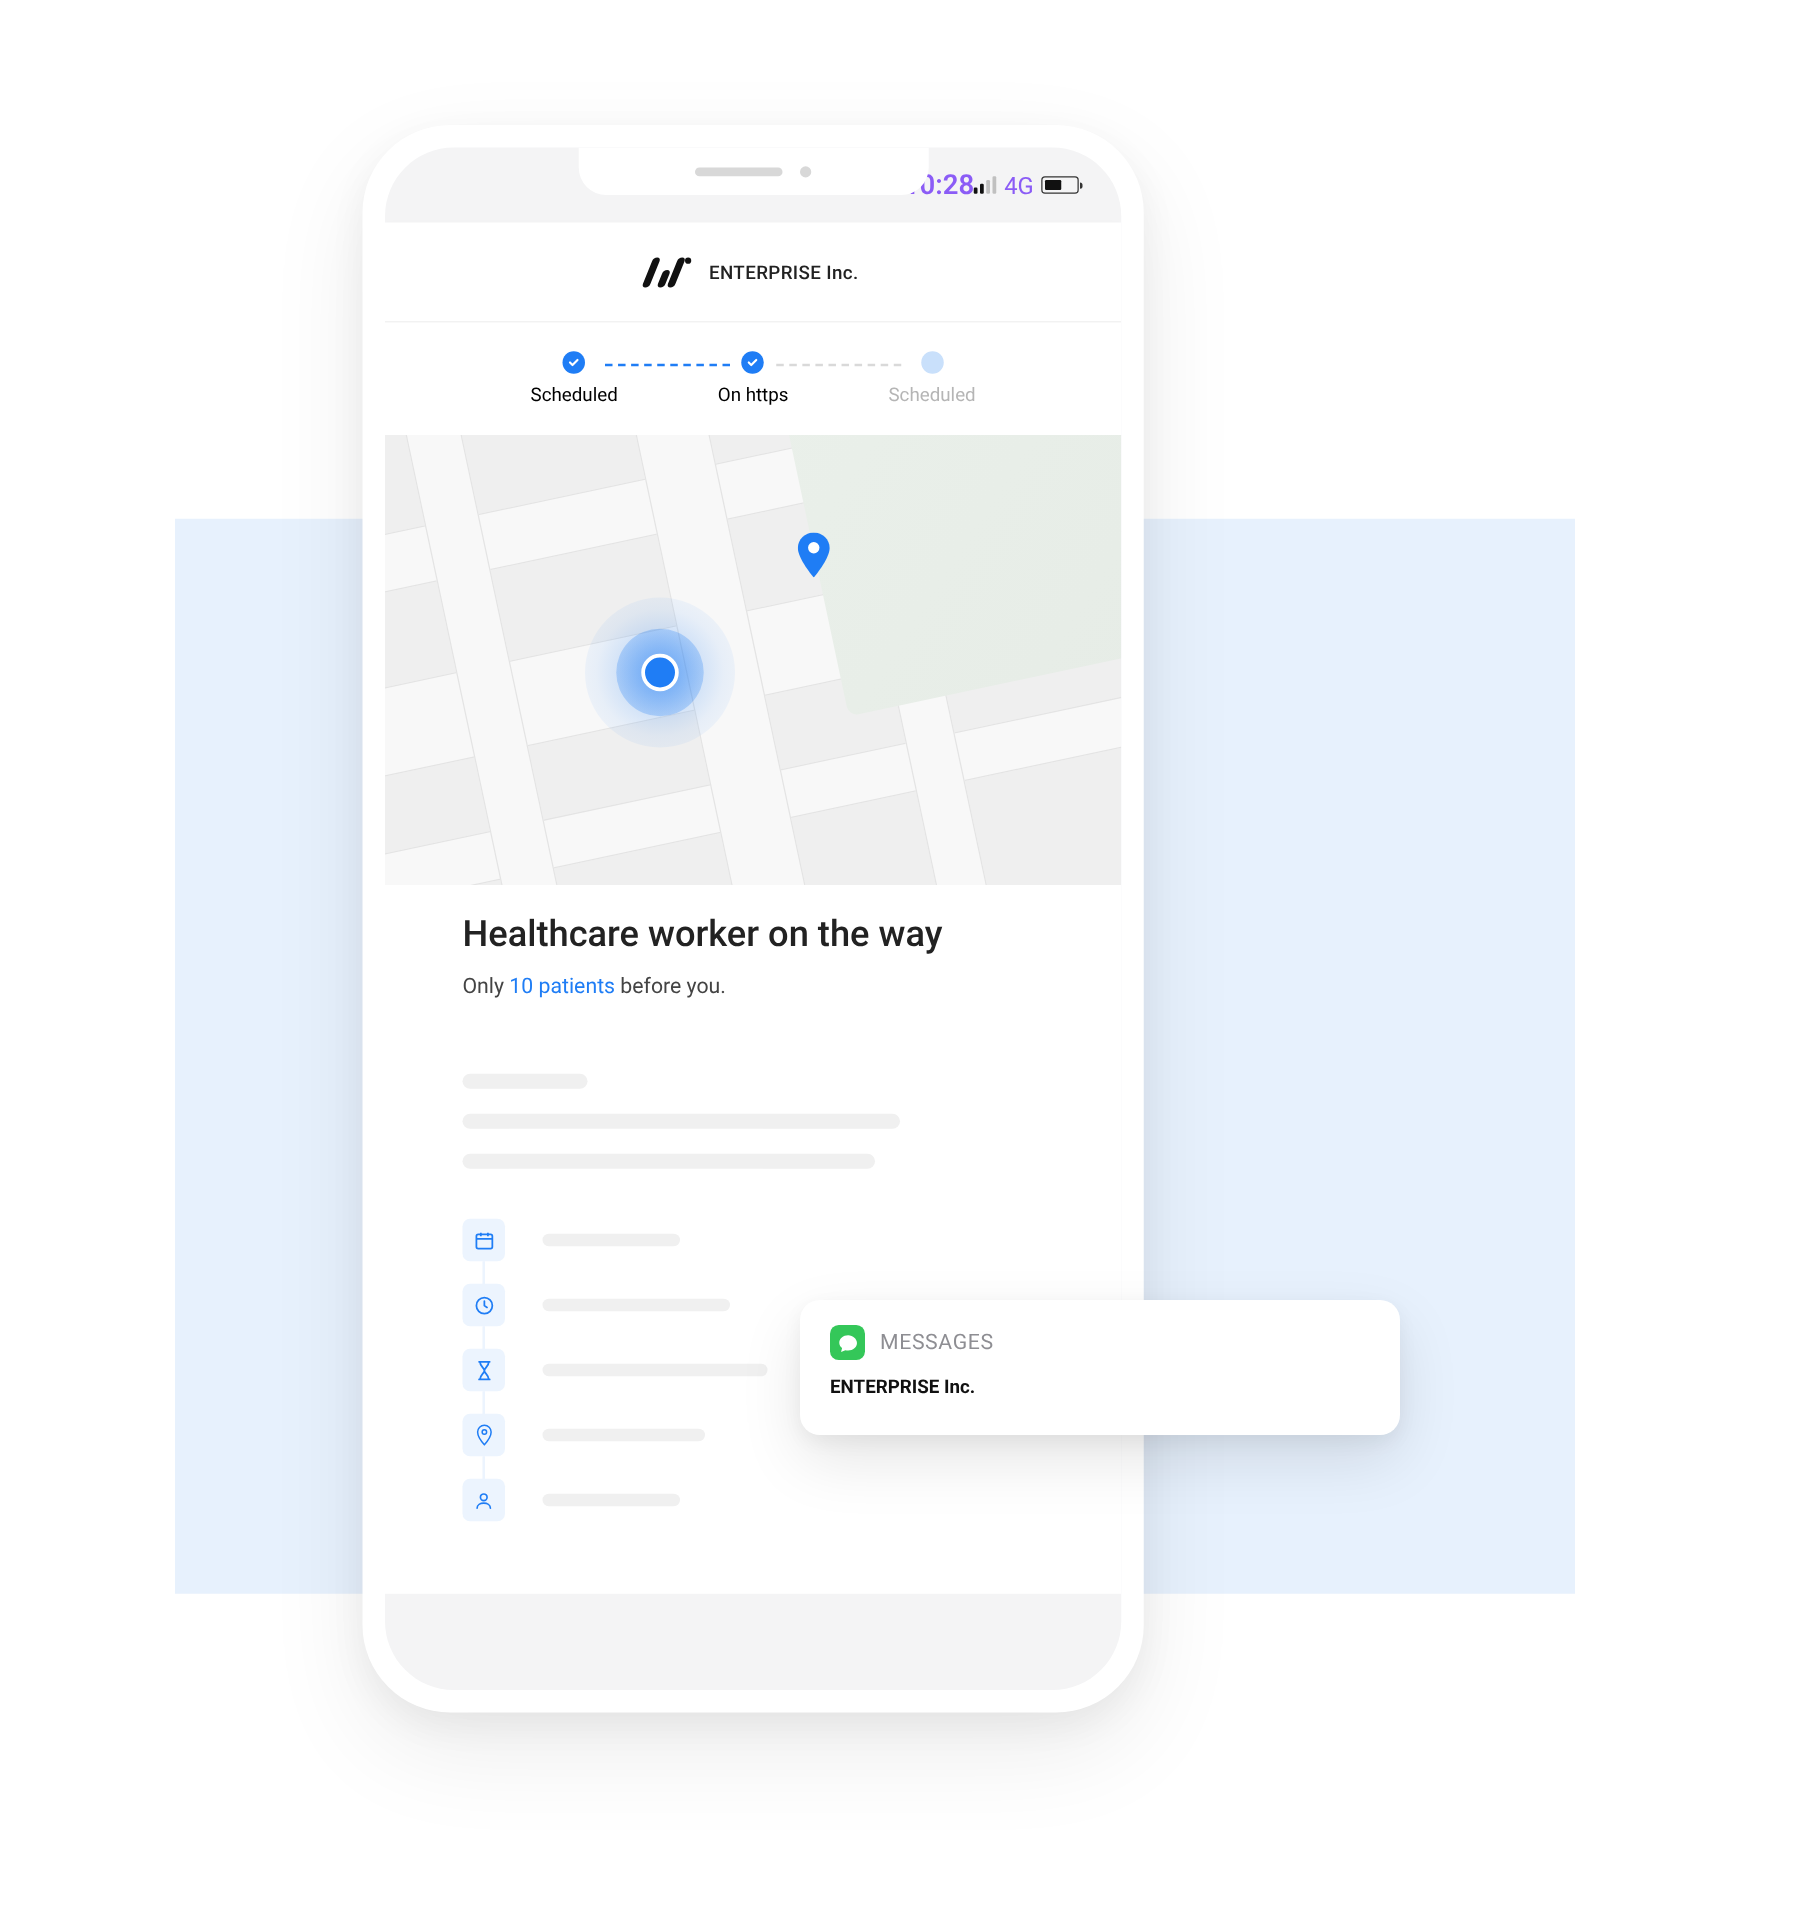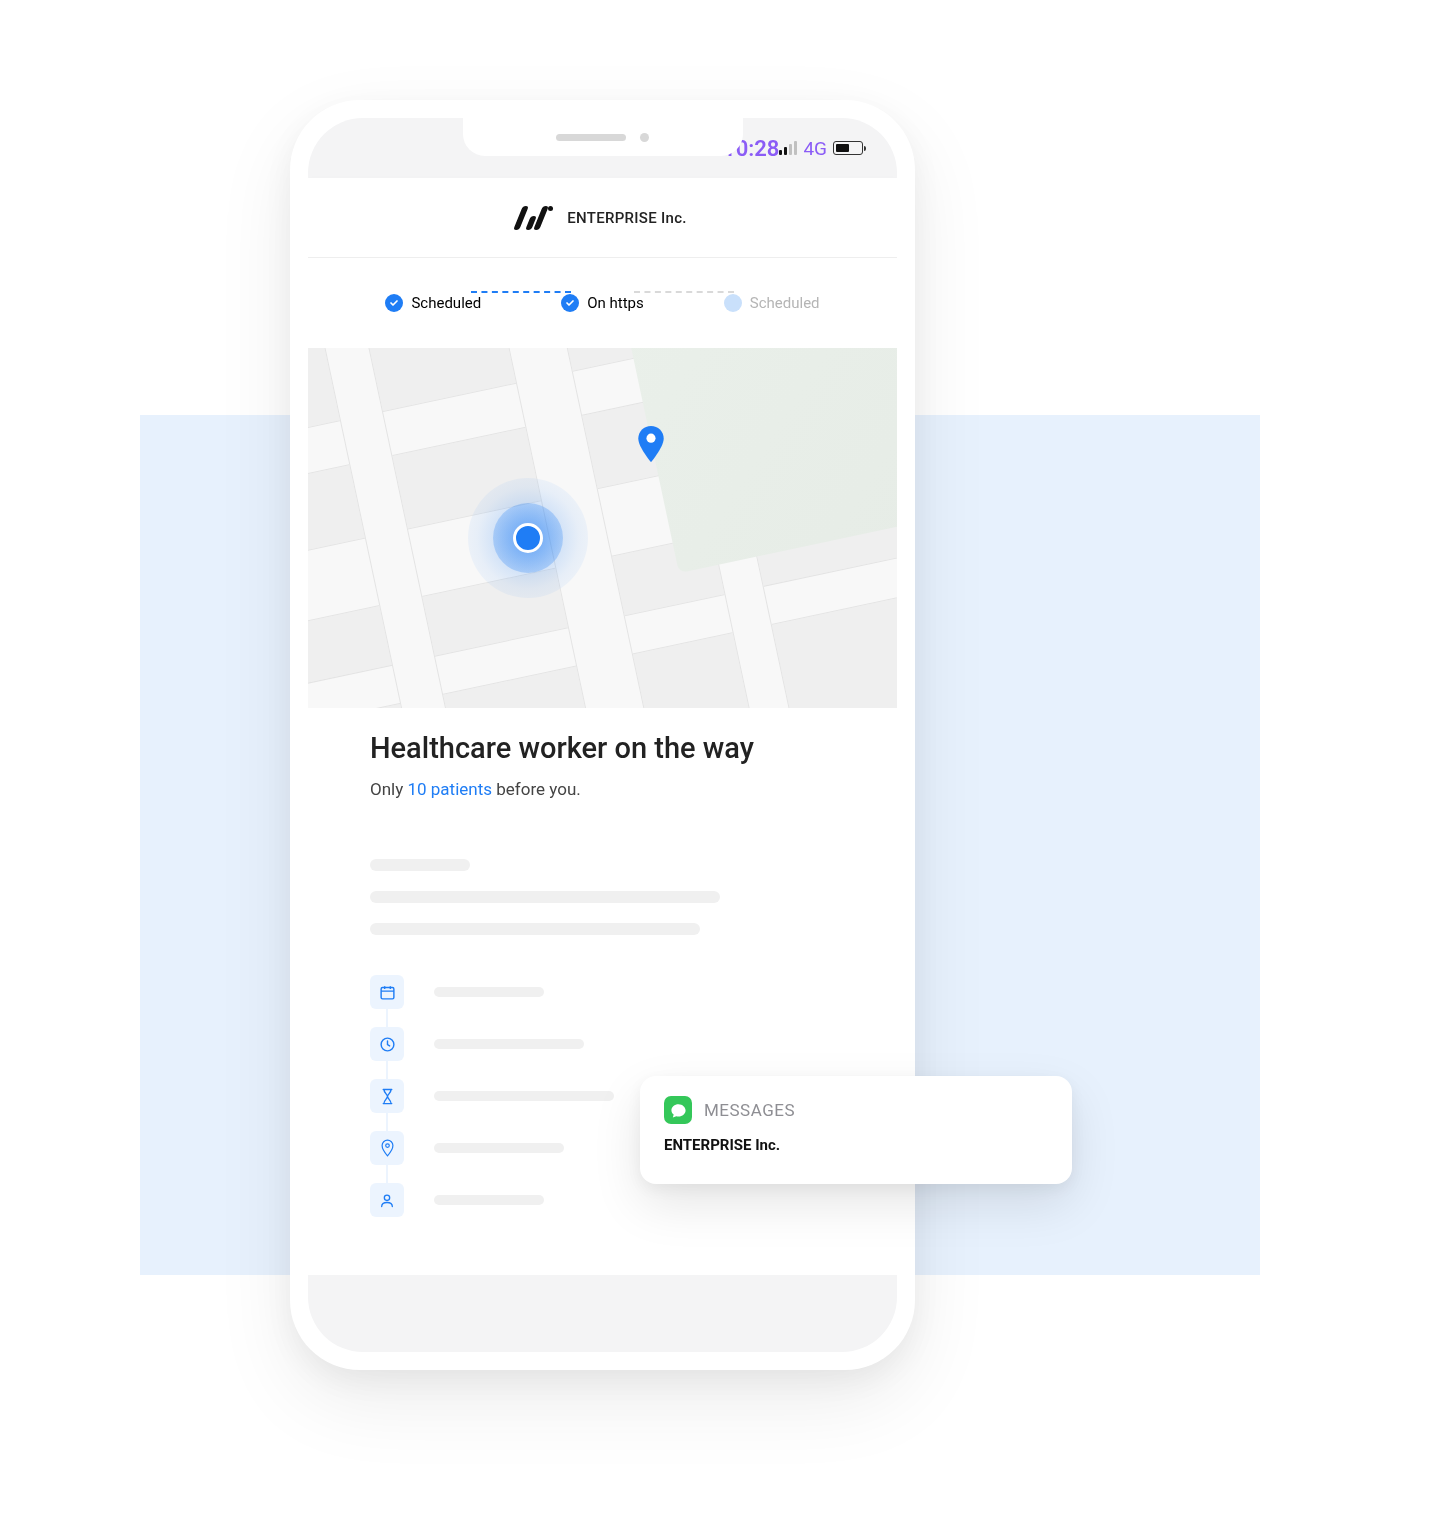--- a/index.html
+++ b/index.html
@@ -151,21 +151,21 @@
   .company-name { font-size: 15px; font-weight: 500; color:#222; letter-spacing:0.3px; }
   .progress-row {
     background: #ffffff;
     height: 90px;
     display: flex;
     align-items: center;
     justify-content: center;
     gap: 0;
     padding: 0 30px;
   }
-  .step { display:flex; flex-direction:row; align-items:center; gap:8px; font-size:15px; }
+  .step { display:flex; flex-direction:column; align-items:center; gap:8px; font-size:15px; }
   .step-dot {
     width:18px; height:18px; border-radius:50%;
     background:#1f7df5;
     display:flex; align-items:center; justify-content:center;
     color:#fff;
   }
   .step-dot.future { background:#c9e0fb; }
   .step-connector {
     height:0;
     width:100px;
@@ -254,22 +254,22 @@
     height:22px;
     background:#ecf4fe;
   }
   .detail-row:last-child .rail { display:none; }
   .detail-skel {
     height:10px; border-radius:5px; background:#f0f0f0;
   }
   .notification {
     position:absolute;
     left:640px;
-    top:1076px;
-    width:432px;
+    top:1040px;
+    width:480px;
     background:#ffffff;
     border-radius:16px;
     box-shadow: 0 20px 50px rgba(0,0,0,0.10), 0 5px 15px rgba(0,0,0,0.05);
     padding: 20px 24px 22px 24px;
   }
   .notif-header{ display:flex; align-items:center; gap:12px; margin-bottom:12px;}
   .notif-app-icon {
     width:28px; height:28px;
     background:#34c759;
     border-radius:7px;

